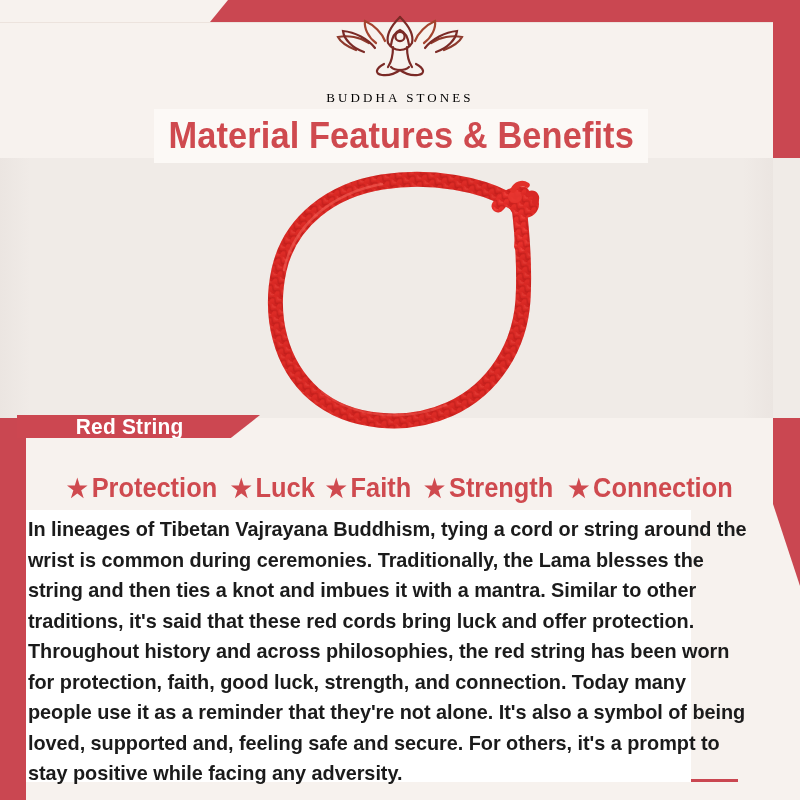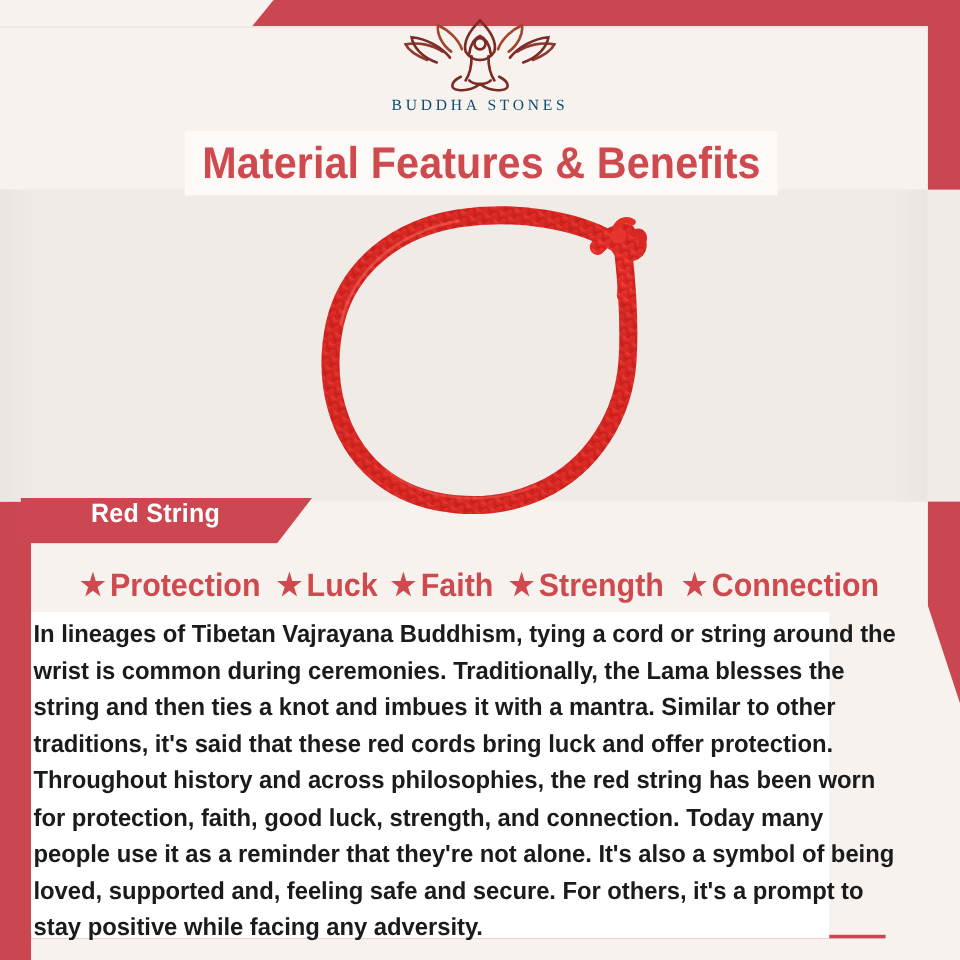--- a/index.html
+++ b/index.html
@@ -76,25 +76,25 @@
     flex-direction: column;
     align-items: center;
     z-index: 5;
   }
   .logo-mark {
     width: 128px;
     height: 66px;
     display: block;
   }
   .logo-text {
-    margin-top: 2px;
+    margin-top: 12px;
     font-family: "Liberation Serif", serif;
     font-size: 13px;
     letter-spacing: 3.1px;
-    color: #0c4a6e;
+    color: #000000;
     font-weight: 400;
   }
 
   
   .title-band {
     position: absolute;
     top: 109px;
     left: 154px;
     width: 494px;
     height: 54px;
@@ -131,25 +131,25 @@
     z-index: 3;
   }
   .product-figure svg { display: block; width: 100%; height: 100%; }
 
   
   .label-banner {
     position: absolute;
     top: 415px;
     left: 17px;
     width: 243px;
-    height: 38px;
+    height: 23px;
     background: #cc4751;
     clip-path: polygon(0 0, 100% 0, 88% 100%, 0 100%);
     display: flex;
-    align-items: flex-start;
+    align-items: center;
     z-index: 6;
   }
   .label-banner-text {
     margin-left: 56px;
     color: #ffffff;
     font-family: "Liberation Sans Narrow", "Liberation Sans", sans-serif;
     font-size: 22px;
     font-weight: bold;
     letter-spacing: 0.2px;
     transform: scaleX(0.95);

